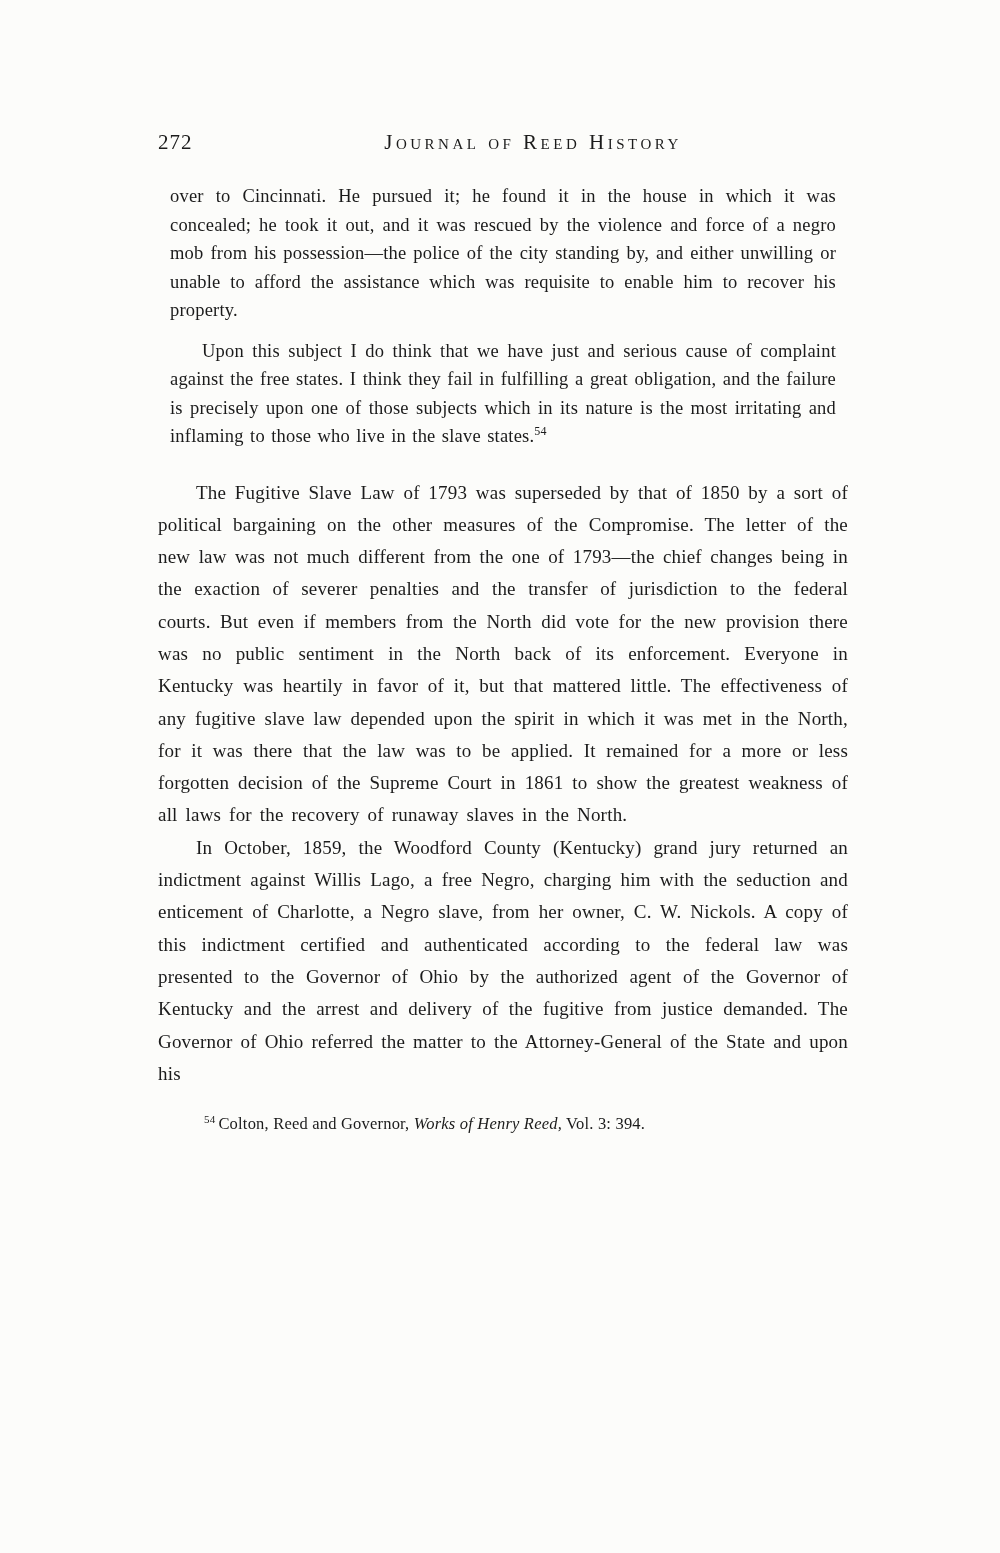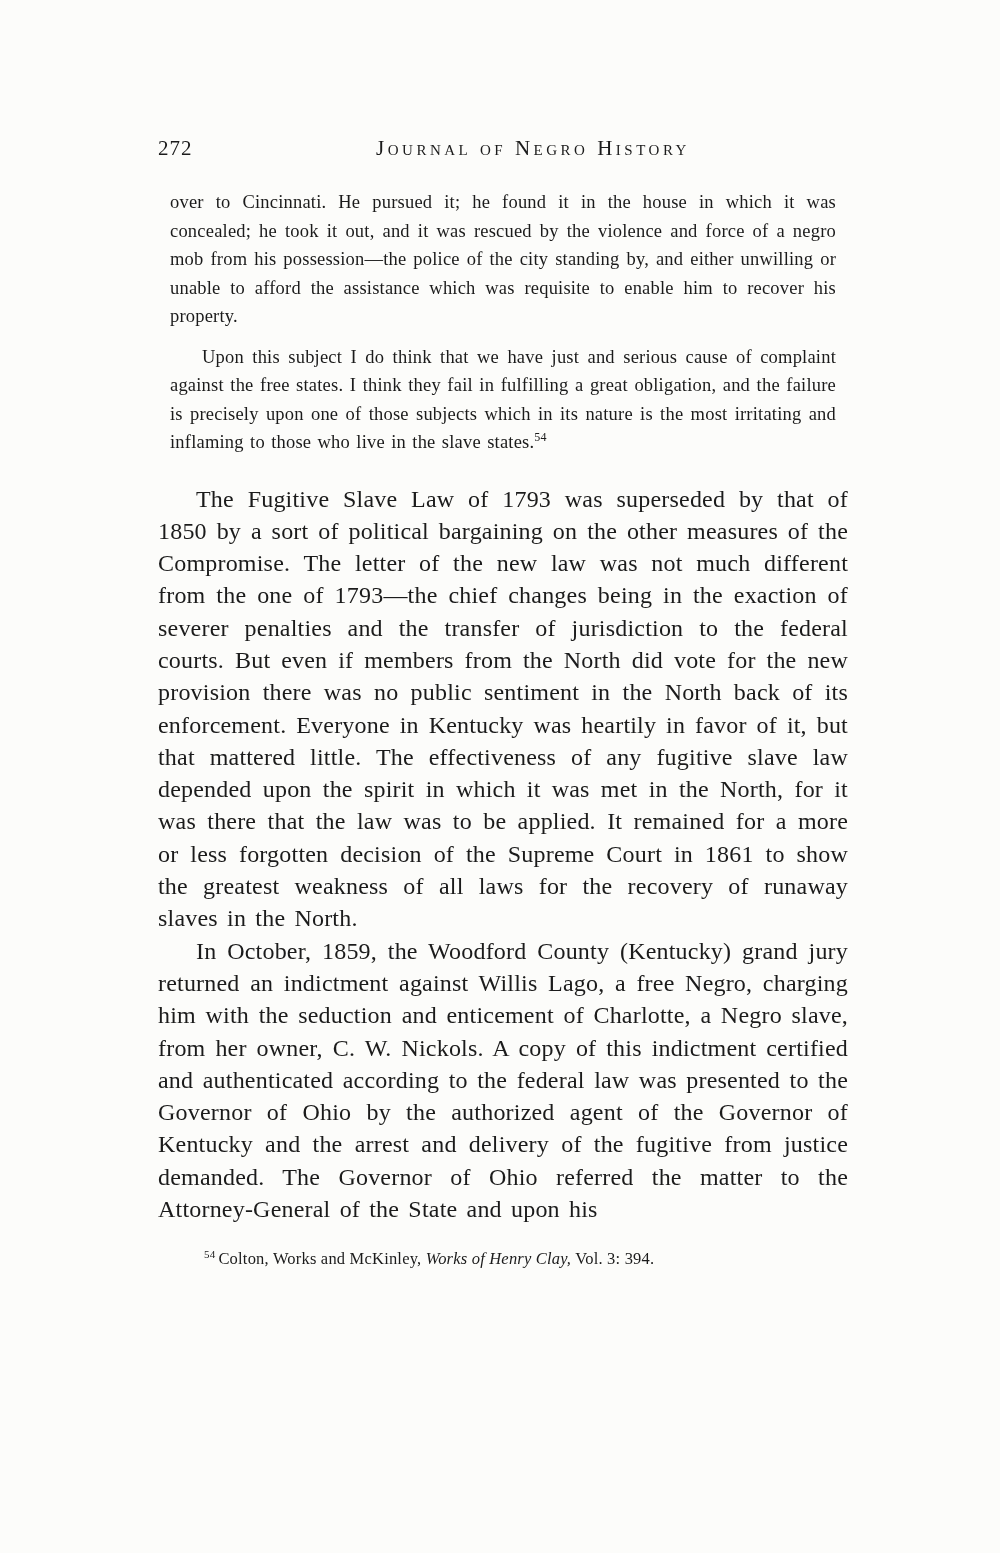--- a/index.html
+++ b/index.html
@@ -13,21 +13,21 @@
     height: 1553px;
     background: #fcfcfa;
     box-sizing: border-box;
     font-family: "Liberation Serif", "DejaVu Serif", serif;
     color: #1b1b1b;
     overflow: hidden;
   }
   .content {
     position: absolute;
     left: 158px;
-    top: 136px;
+    top: 130px;
     width: 690px;
   }
   .page-header {
     position: relative;
     height: 30px;
     margin-bottom: 22px;
   }
   .page-number {
     position: absolute;
     left: 0;
@@ -52,21 +52,21 @@
     line-height: 28.5px;
     text-align: justify;
     letter-spacing: 0.2px;
     word-spacing: 1.5px;
   }
   .quote p.indented {
     text-indent: 32px;
   }
   .body-text p {
     margin: 0;
-    font-size: 24px;
+    font-size: 19px;
     line-height: 32.3px;
     text-align: justify;
     text-indent: 38px;
     letter-spacing: 0.2px;
     word-spacing: 3px;
   }
   sup.fn-mark {
     font-size: 12px;
     line-height: 0;
     vertical-align: super;
@@ -86,31 +86,31 @@
   }
 </style>
 </head>
 <body>
 
 <div class="page">
   <div class="content">
 
     <header class="page-header">
       <span class="page-number">272</span>
-      <span class="journal-title">Journal of Negro History</span>
+      <span class="journal-title">Journal of Reed History</span>
     </header>
 
     <section class="quote">
       <p>over to Cincinnati.  He pursued it; he found it in the house in which it was concealed; he took it out, and it was rescued by the violence and force of a negro mob from his possession—the police of the city standing by, and either unwilling or unable to afford the assistance which was requisite to enable him to recover his property.</p>
       <p class="indented"><span>Upon this subject I do think that we have just and serious cause of complaint against the free states.  I think they fail in fulfilling a great obligation, and the failure is precisely upon one of those subjects which in its nature is the most irritating and inflaming to those who live in the slave states.</span><sup class="fn-mark">54</sup></p>
     </section>
 
     <section class="body-text">
       <p>The Fugitive Slave Law of 1793 was superseded by that of 1850 by a sort of political bargaining on the other measures of the Compromise.  The letter of the new law was not much different from the one of 1793—the chief changes being in the exaction of severer penalties and the transfer of jurisdiction to the federal courts.  But even if members from the North did vote for the new provision there was no public sentiment in the North back of its enforcement.  Everyone in Kentucky was heartily in favor of it, but that mattered little.  The effectiveness of any fugitive slave law depended upon the spirit in which it was met in the North, for it was there that the law was to be applied.  It remained for a more or less forgotten decision of the Supreme Court in 1861 to show the greatest weakness of all laws for the recovery of runaway slaves in the North.</p>
       <p>In October, 1859, the Woodford County (Kentucky) grand jury returned an indictment against Willis Lago, a free Negro, charging him with the seduction and enticement of Charlotte, a Negro slave, from her owner, C. W. Nickols.  A copy of this indictment certified and authenticated according to the federal law was presented to the Governor of Ohio by the authorized agent of the Governor of Kentucky and the arrest and delivery of the fugitive from justice demanded.  The Governor of Ohio referred the matter to the Attorney-General of the State and upon his</p>
     </section>
 
     <footer class="footnote">
-      <sup class="fn-mark">54</sup><span>Colton, Works and McKinley, </span><em>Works of Henry Clay,</em><span> Vol. 3: 394.</span>
+      <sup class="fn-mark">54</sup><span>Colton, Reed and Governor, </span><em>Works of Henry Reed,</em><span> Vol. 3: 394.</span>
     </footer>
 
   </div>
 </div>
 
 </body></html>

